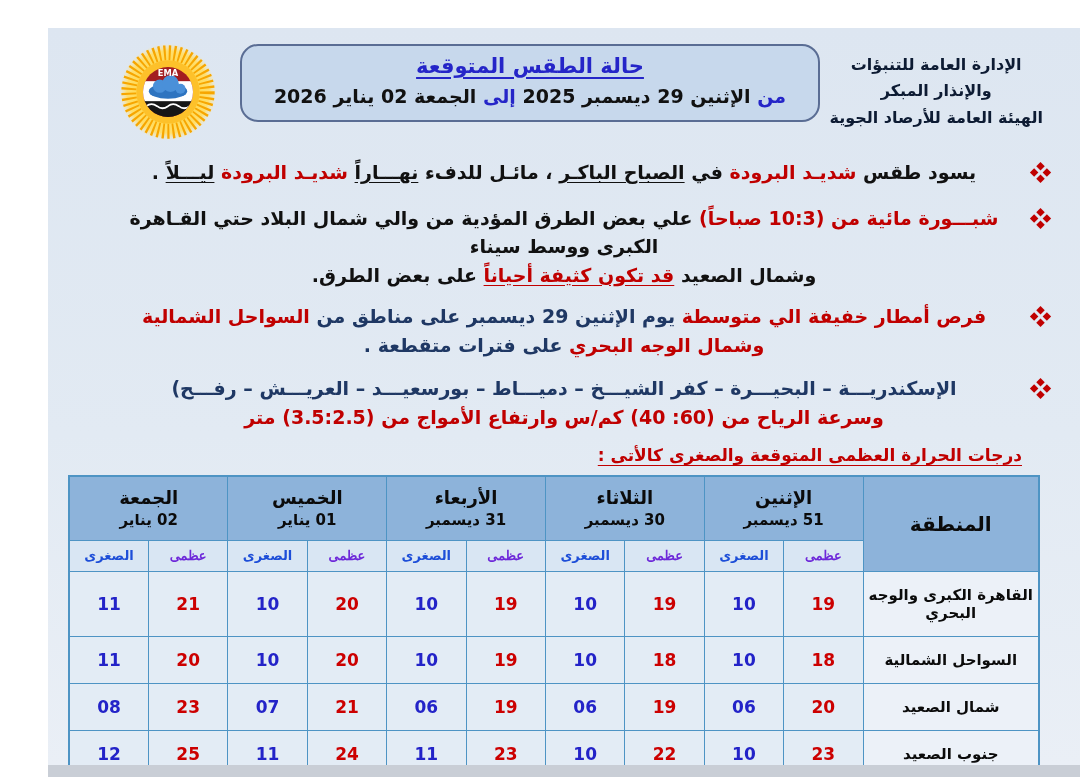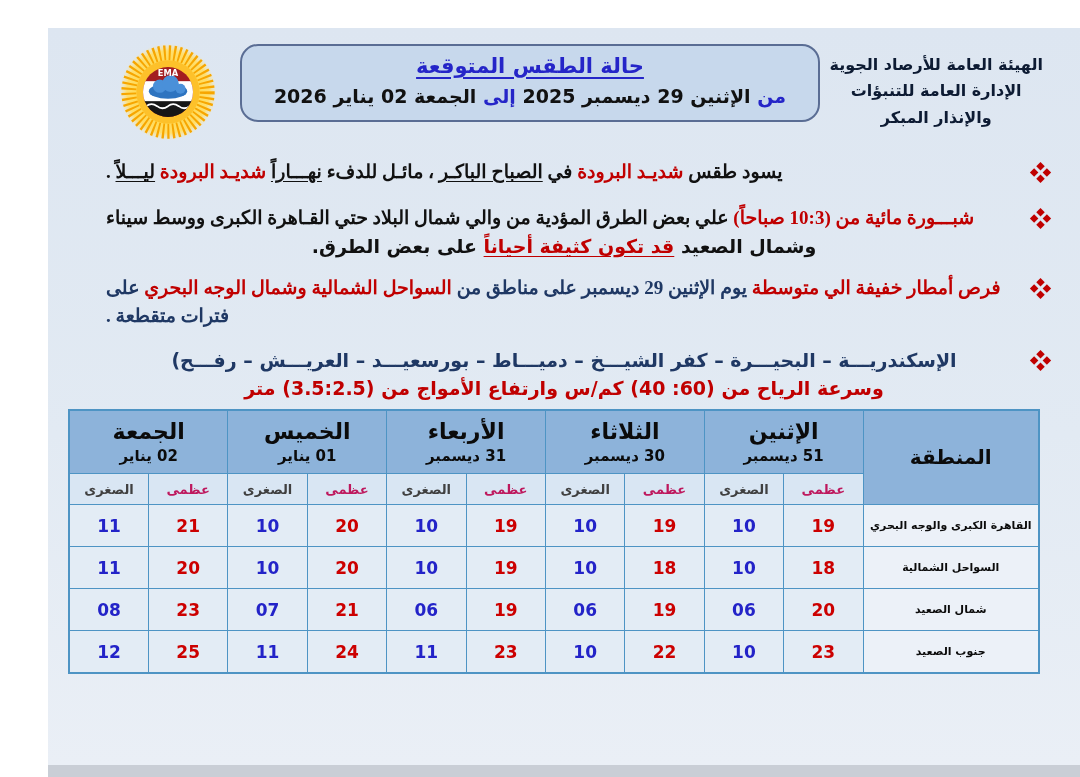--- a/index.html
+++ b/index.html
@@ -30,21 +30,21 @@
   .subtitle { font-size:19px; color:#111; }
   .logo-wrap { width:160px; display:flex; justify-content:center; padding-top:2px; }
 
   
   .bullets { padding:16px 8px 0 40px; }
   .bullet { position:relative; padding-right:28px; font-size:19px; line-height:1.5; color:#111; }
   .b1 { margin-bottom:17px; }
   .b2 { margin-bottom:13px; }
   .b3 { margin-bottom:15px; }
   .b4 { margin-bottom:6px; }
-  .line-right { text-align:left;font-family:Liberation Serif, serif; }
+  .line-right { text-align:center; }
   .line-center { text-align:center; }
   .red  { color:#c00000; }
   .navy { color:#1f3864; }
   .blk  { color:#111111; }
   .blue { color:#2525c8; }
   .u    { text-decoration:underline; text-underline-offset:3px; }
 
   .marker { position:absolute; right:2px; top:7px; width:15px; height:15px; transform:rotate(45deg); }
   .marker i { position:absolute; width:6px; height:6px; background:#c00000; }
   .marker i:nth-child(1){ top:0; right:0; }
@@ -60,39 +60,39 @@
   }
 
   
   table.temps { border-collapse:collapse; width:972px; margin:0 18px 0 auto; table-layout:fixed; }
   table.temps th, table.temps td { border:1px solid #4e94c4; }
   table.temps { border:2px solid #4e94c4; }
   th.region-h {
     background:#8db3da; color:#0b0b0b; font-size:20px; width:176px; vertical-align:middle;
   }
   th.day-h { background:#8db3da; color:#0b0b0b; height:64px; padding:4px 0; }
-  .dname { font-size:22px; line-height:1.35; }
+  .dname { font-size:18px; line-height:1.35; }
   .ddate { font-size:15px; line-height:1.35; }
   th.sub { background:#d9e6f3; font-size:13px; height:31px; }
-  th.sub.max { color:#be185d; }
-  th.sub.min { color:#404040;text-align:center; }
-  td.region { background:#ecf1f8; color:#0b0b0b; font-size:11px; height:40px; text-align:center; padding:14px 4px; }
+  th.sub.max { color:#6d28d9;font-family:Liberation Serif, serif; }
+  th.sub.min { color:#1d4ed8;text-align:center; }
+  td.region { background:#ecf1f8; color:#0b0b0b; font-size:15px; height:40px; text-align:center; padding:14px 4px; }
   td.val { background:#e3ecf5; font-size:17px; text-align:center; height:40px; }
   td.val.max { color:#cc0000; }
   td.val.min { color:#2323c8; }
 </style>
 </head>
 <body>
 
 <div class="doc">
 
   <div class="header">
     <div class="org">
+      <div>الإدارة العامة للتنبؤات والإنذار المبكر</div>
       <div>الهيئة العامة للأرصاد الجوية</div>
-      <div>الإدارة العامة للتنبؤات والإنذار المبكر</div>
     </div>
 
     <div class="title-box">
       <div class="title">حالة الطقس المتوقعة</div>
       <div class="subtitle"><span class="blue">من </span><span class="blk">الإثنين 29 ديسمبر 2025 </span><span class="blue">إلى </span><span class="blk">الجمعة 02 يناير 2026</span></div>
     </div>
 
     <div class="logo-wrap">
       <svg width="118" height="100" viewBox="0 0 120 120">
         <defs>
@@ -162,20 +162,21 @@
           <i></i>
           <i></i>
           <i></i>
         </span>
       <div class="line-center"><span class="navy">الإسكندريـــة – البحيـــرة – كفر الشيـــخ – دميـــاط – بورسعيـــد – العريـــش – رفـــح)</span></div>
       <div class="line-center"><span class="red">وسرعة الرياح من (60: 40) كم/س وارتفاع الأمواج من (3.5:2.5) متر</span></div>
     </div>
 
   </div>
 
+  <div class="temps-heading">درجات الحرارة العظمى المتوقعة والصغرى كالأتى :</div>
 
   <table class="temps">
     <thead>
         <tr>
           <th class="region-h" rowspan="2">المنطقة</th>
           <th class="day-h" colspan="2">
             <div class="dname">الإثنين</div>
             <div class="ddate">51 ديسمبر</div>
           </th>
           <th class="day-h" colspan="2">

